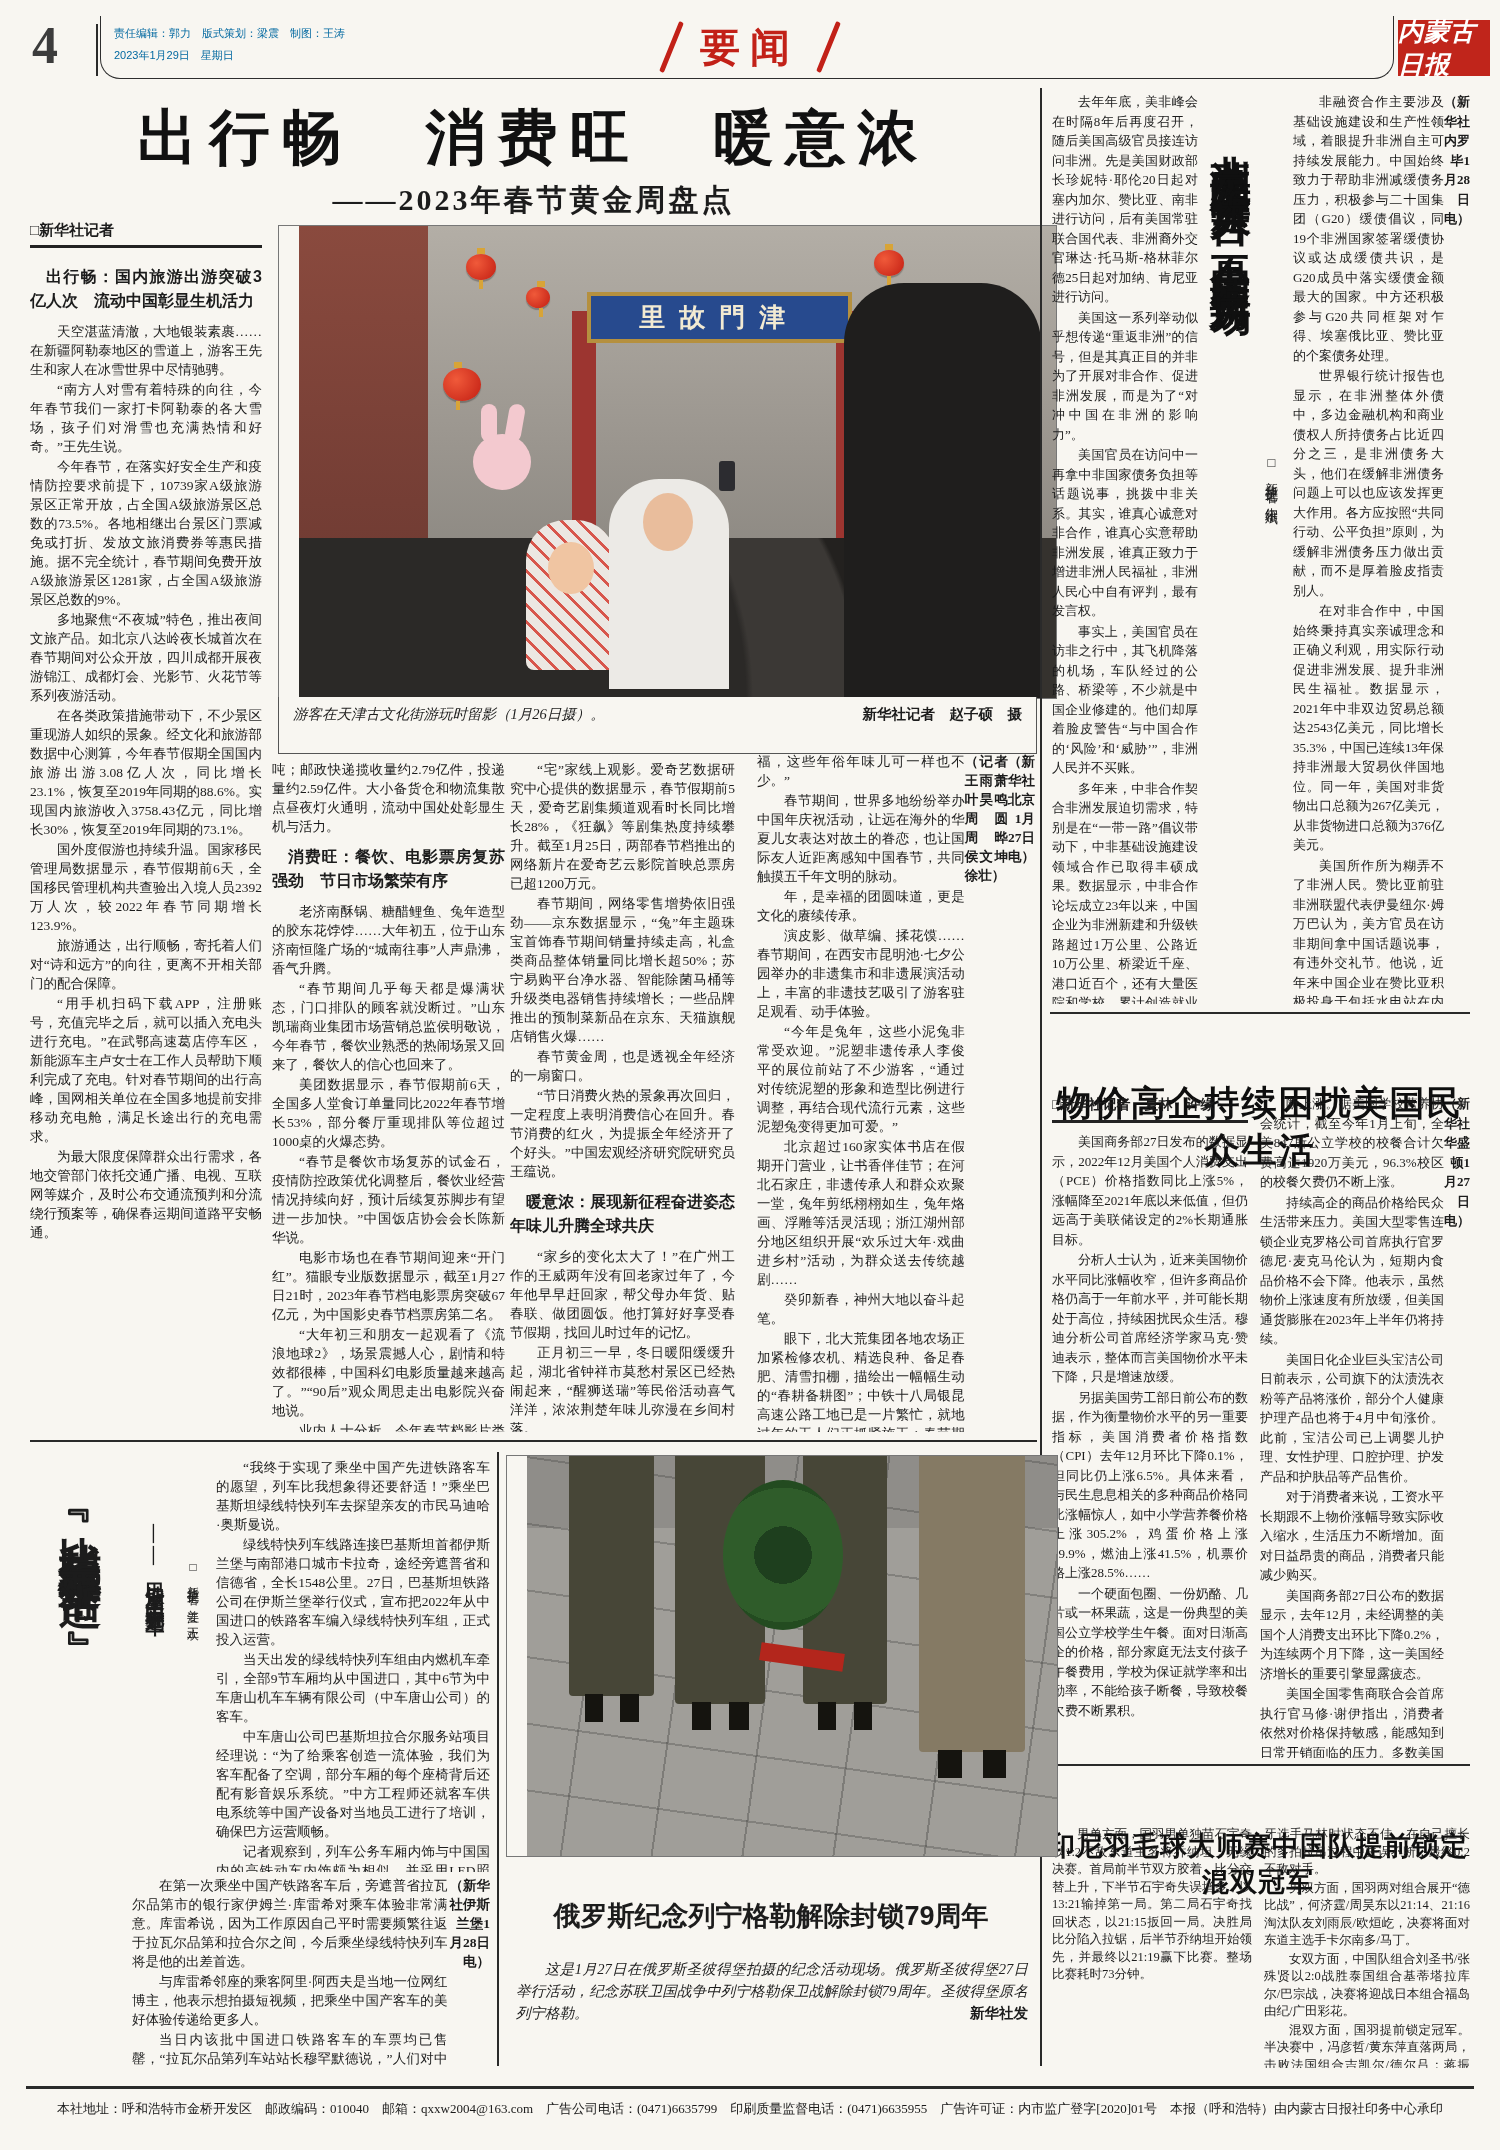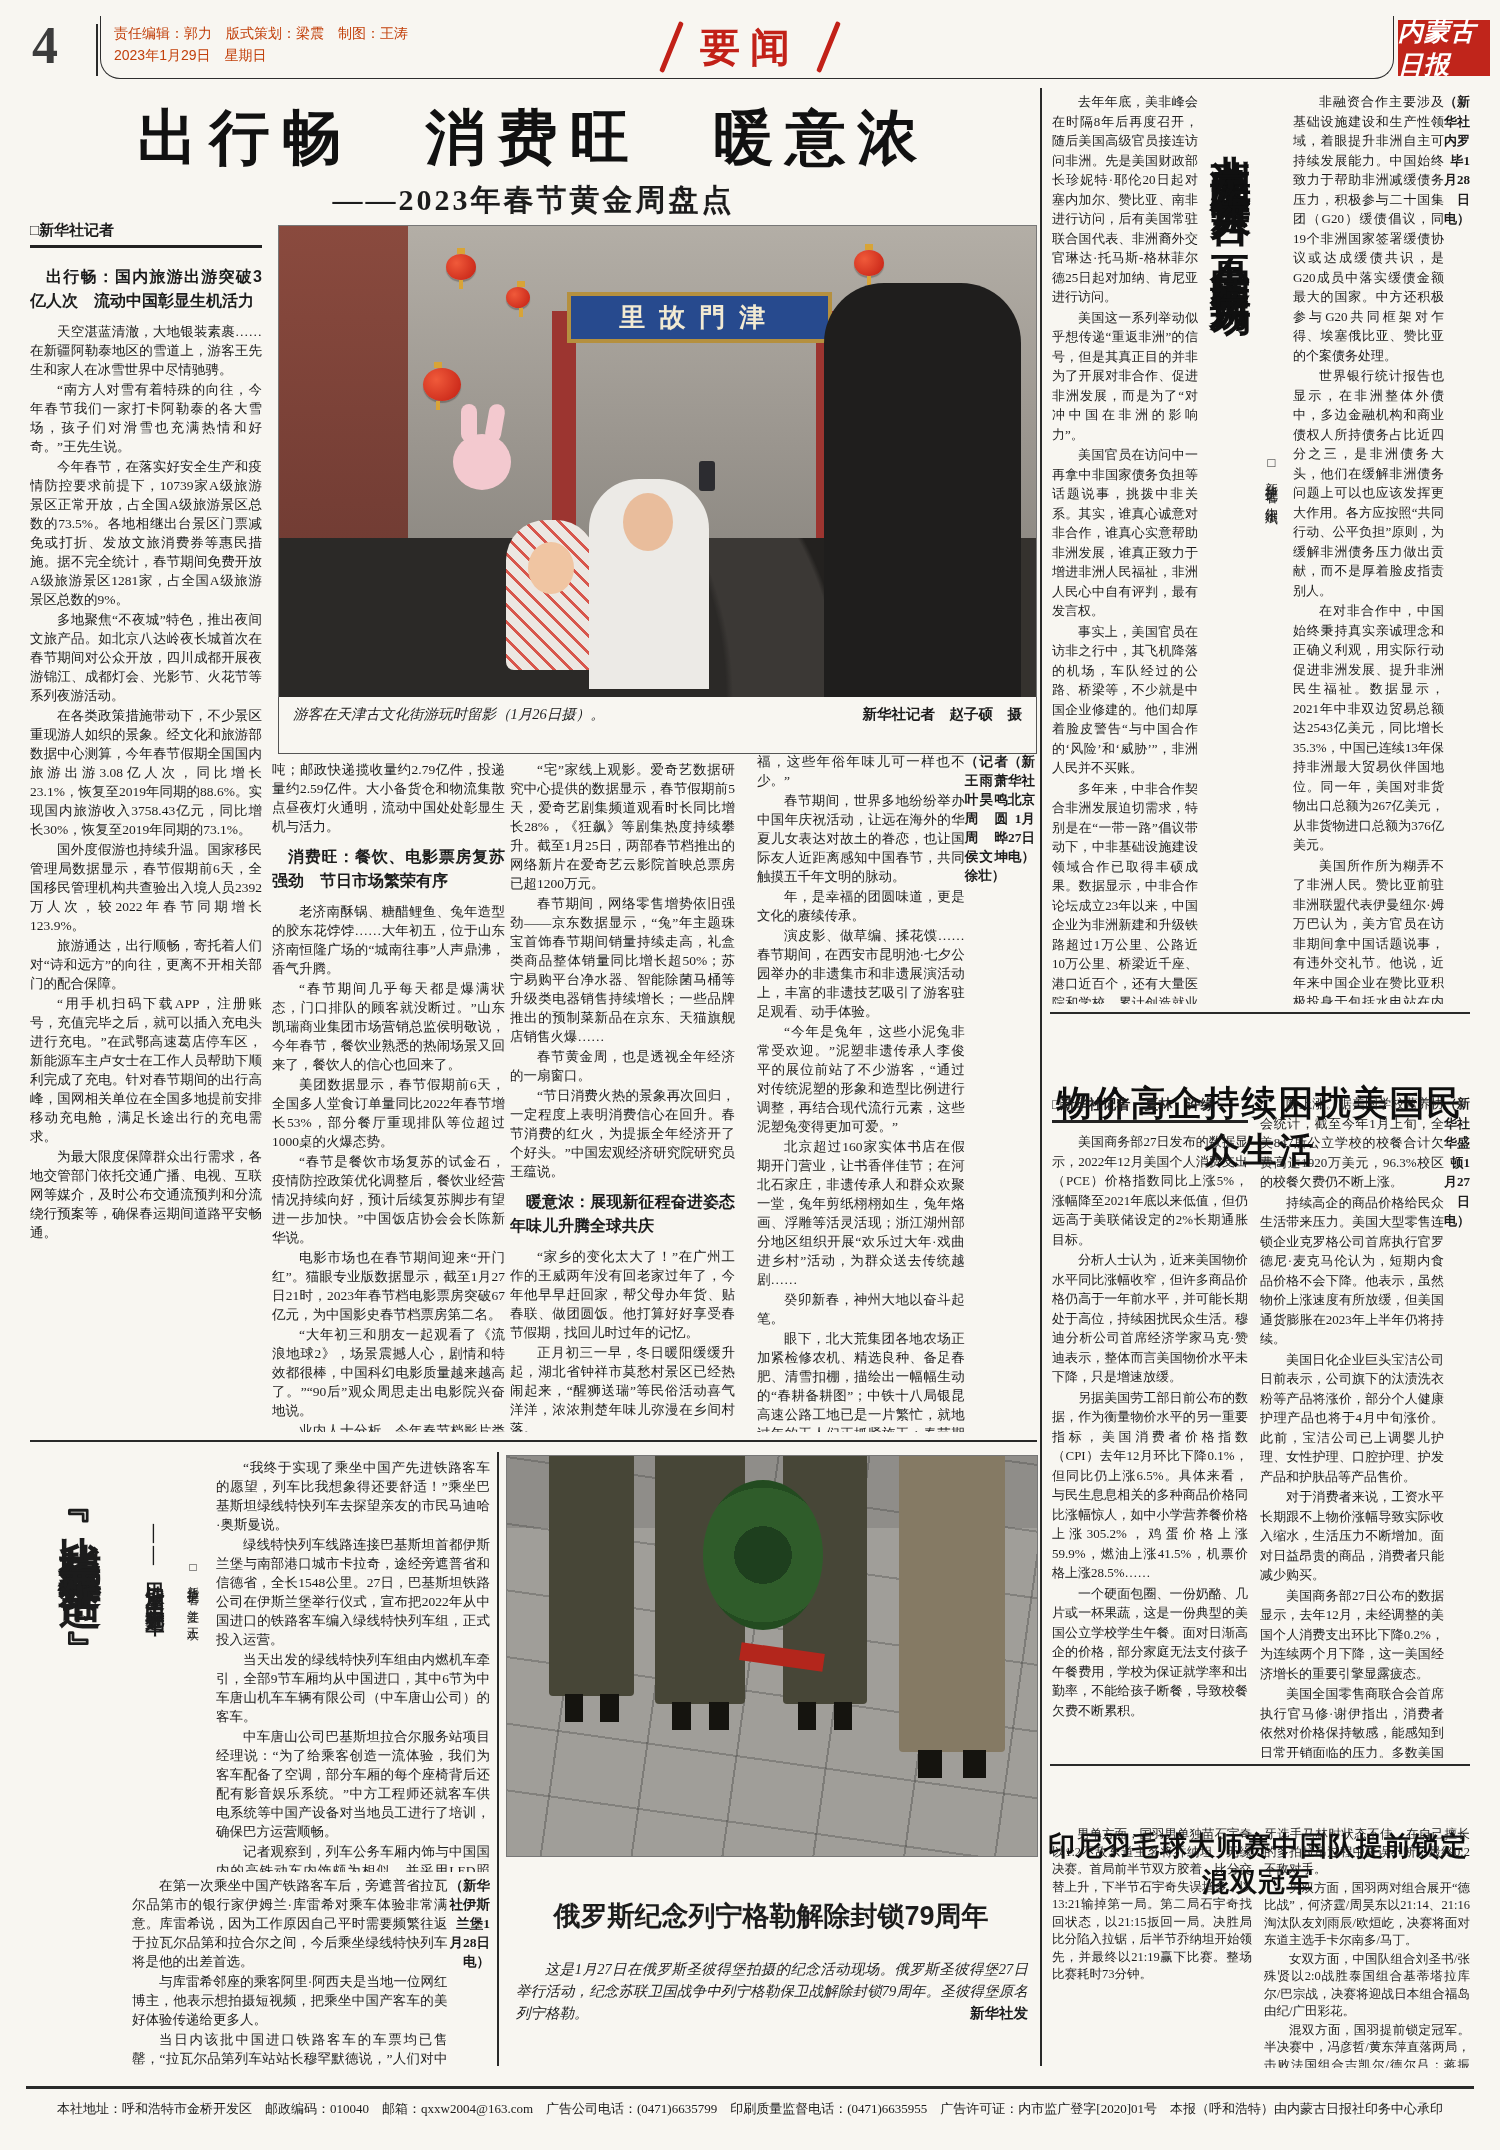--- a/index.html
+++ b/index.html
@@ -3,42 +3,42 @@
 <meta charset="utf-8">
 <style>
   html,body{margin:0;padding:0;background:#e8e6e1;}
   .page{position:relative;width:1500px;height:2150px;margin:0 auto;background:#f8f6f1;overflow:hidden;
         font-family:"Liberation Serif","DejaVu Serif",serif;color:#1c1c1c;}
   .abs{position:absolute;}
   .sans{font-family:"Liberation Sans","DejaVu Sans",sans-serif;}
   .rule{background:#2a2a2a;}
   
   .pageno{font-size:52px;color:#3c3c3c;font-weight:bold;}
-  .hdr-info{font-size:14px;line-height:22px;color:#c2410c;}
+  .hdr-info{font-size:11px;line-height:22px;color:#0369a1;}
   .hdr-box{border:1.6px solid #2e2e2e;border-top:none;border-radius:0 0 20px 20px;}
   .yaowen{font-size:40px;font-weight:bold;color:#c22118;letter-spacing:10px;}
   .slash{width:5px;height:54px;background:#c22118;transform:rotate(22deg);border-radius:2px;}
   .logo{background:#c0251b;color:#fff;display:flex;align-items:center;justify-content:center;
         font-size:25px;font-weight:bold;font-style:italic;letter-spacing:1px;}
   
   .headline{font-size:60px;font-weight:bold;letter-spacing:12px;text-align:center;color:#111;}
   .subtitle{font-size:30px;font-weight:bold;text-align:center;letter-spacing:3px;}
   .byline{font-size:15px;font-weight:bold;}
   .byline-rule{height:2.5px;background:#222;}
   .col{font-size:13.5px;line-height:19px;text-align:justify;overflow:hidden;}
   .col p{margin:0 0 1px 0;text-indent:2em;}
   .col p.noind{text-indent:0;}
   .subhead{font-family:"Liberation Sans","DejaVu Sans",sans-serif;font-weight:bold;
            font-size:16px;line-height:24px;margin:9px 0;text-indent:1em;}
   .flexcol{display:flex;}
   .fill{flex:1 1 auto;min-height:0;overflow:hidden;}
   .signline{font-weight:bold;text-indent:0 !important;}
   .signoff{font-weight:bold;text-align:right;text-indent:0 !important;}
   
-  .photo-frame{border:1px solid #777;overflow:hidden;}
+  .photo-frame{border:1px solid #777;overflow:hidden;padding-left:20px;}
   .capbox{border:1px solid #555;border-top:none;background:#f8f6f1;padding:6px 14px 4px;}
   .caption{font-size:14.5px;line-height:22px;font-style:italic;}
   .credit{font-weight:bold;font-style:normal;}
   
   .mp{position:relative;width:100%;height:100%;background:linear-gradient(#b3aea6 0%,#9b968f 45%,#7d7a74 100%);}
   .mp .bld{position:absolute;left:0;top:0;width:17%;height:78%;background:linear-gradient(#8a4a3e,#6e3a32);}
   .mp .arch-post{position:absolute;background:#9c3530;width:3.2%;top:18%;height:64%;}
   .mp .beam{position:absolute;left:38%;top:14%;width:34%;height:9%;background:#274a8e;
             border:4px solid #b5903f;display:flex;align-items:center;justify-content:center;}
   .mp .beam span{color:#f2ead2;font-size:26px;font-weight:bold;letter-spacing:14px;}

